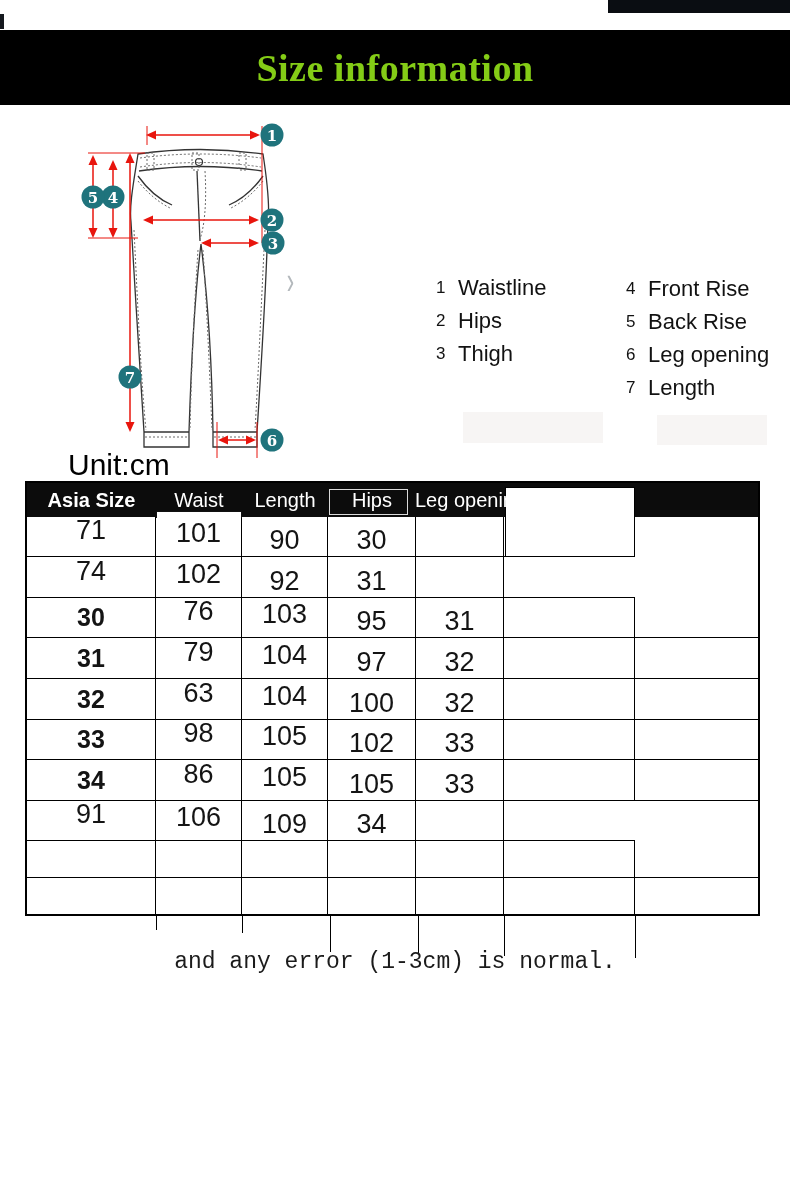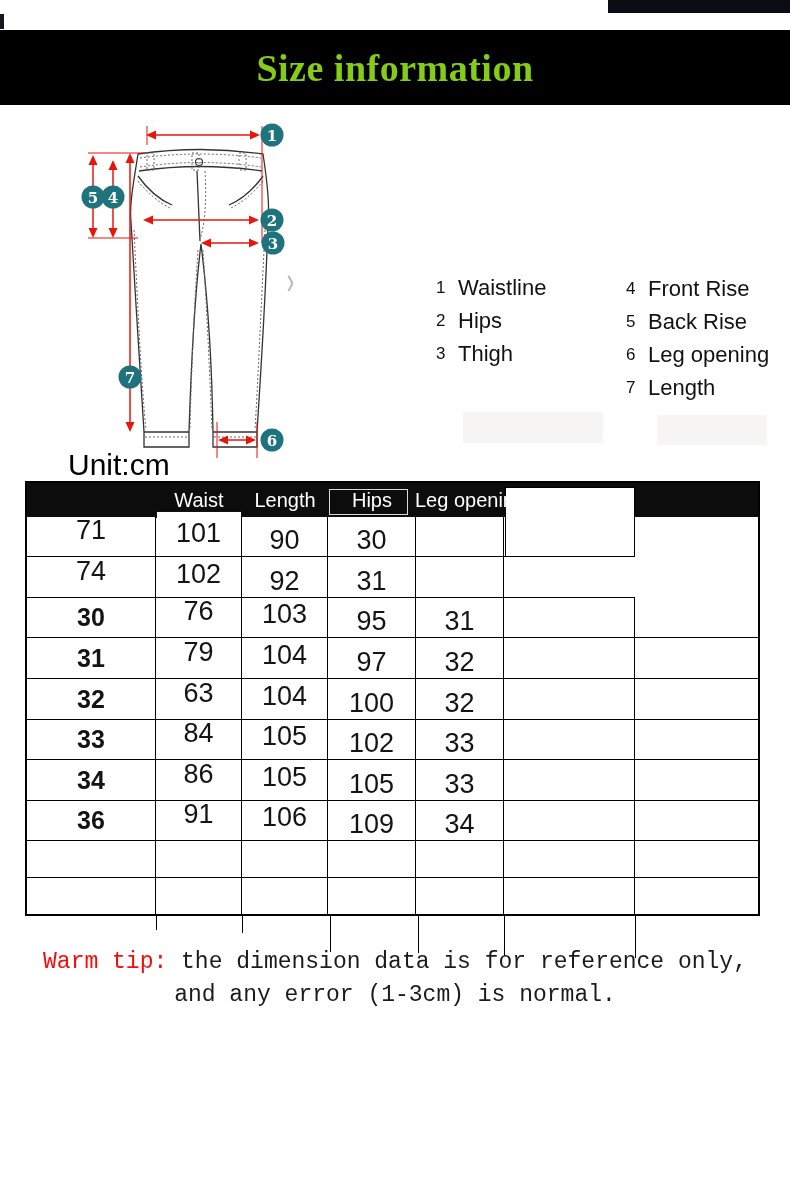--- a/index.html
+++ b/index.html
@@ -310,21 +310,21 @@
           <span>32</span>
         </div>
         <div class="st-cell c5"></div>
         <div class="st-cell c6"></div>
       </div>
       <div class="st-row" style="height: 40px;">
         <div class="st-cell c0">
           <span>33</span>
         </div>
         <div class="st-cell c1">
-          <span>84</span>
+          <span>98</span>
         </div>
         <div class="st-cell c2">
           <span>105</span>
         </div>
         <div class="st-cell c3">
           <span>102</span>
         </div>
         <div class="st-cell c4">
           <span>33</span>
         </div>
@@ -344,23 +344,20 @@
         <div class="st-cell c3">
           <span>105</span>
         </div>
         <div class="st-cell c4">
           <span>33</span>
         </div>
         <div class="st-cell c5"></div>
         <div class="st-cell c6"></div>
       </div>
       <div class="st-row" style="height: 40px;">
-        <div class="st-cell c0">
-          <span>36</span>
-        </div>
         <div class="st-cell c1">
           <span>91</span>
         </div>
         <div class="st-cell c2">
           <span>106</span>
         </div>
         <div class="st-cell c3">
           <span>109</span>
         </div>
         <div class="st-cell c4">
@@ -384,31 +381,31 @@
         <div class="st-cell c2"></div>
         <div class="st-cell c3"></div>
         <div class="st-cell c4"></div>
         <div class="st-cell c5"></div>
         <div class="st-cell c6"></div>
       </div>
     </div>
   <div class="hdr-white-patch"></div>
   <div class="hips-outline"></div>
   <div class="waist-patch"></div>
+  <span class="st-hlabel st-h0">Asia Size</span>
   <span class="st-hlabel st-h1">Waist</span>
   <span class="st-hlabel st-h2">Length</span>
   <span class="st-hlabel st-h3">Hips</span>
   <span class="st-hlabel st-h4">Leg opening</span>
 </div>
 
 <div id="stubs">
     <div class="stub" style="left: 156px; top: 916px; height: 14px;"></div>
     <div class="stub" style="left: 242px; top: 916px; height: 17px;"></div>
     <div class="stub" style="left: 330px; top: 916px; height: 36px;"></div>
     <div class="stub" style="left: 418px; top: 916px; height: 37px;"></div>
     <div class="stub" style="left: 504px; top: 916px; height: 40px;"></div>
     <div class="stub" style="left: 635px; top: 916px; height: 42px;"></div>
   </div>
 
 <div class="warm-tip">
-  <div><span class="tip-prefix">Warm tip:</span><span> the dimension data is for reference only,</span></div>
   <div>and any error (1-3cm) is normal.</div>
 </div>
 
 </body></html>

